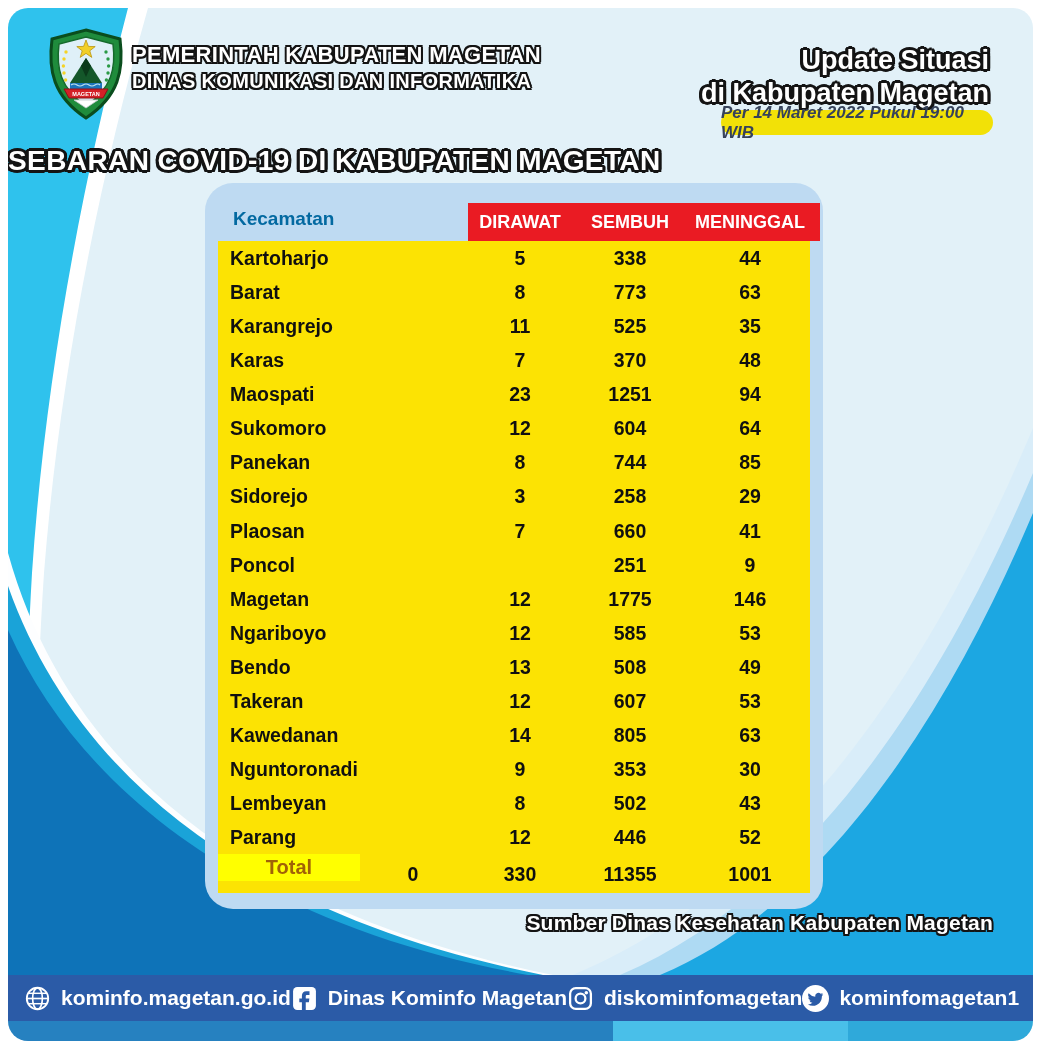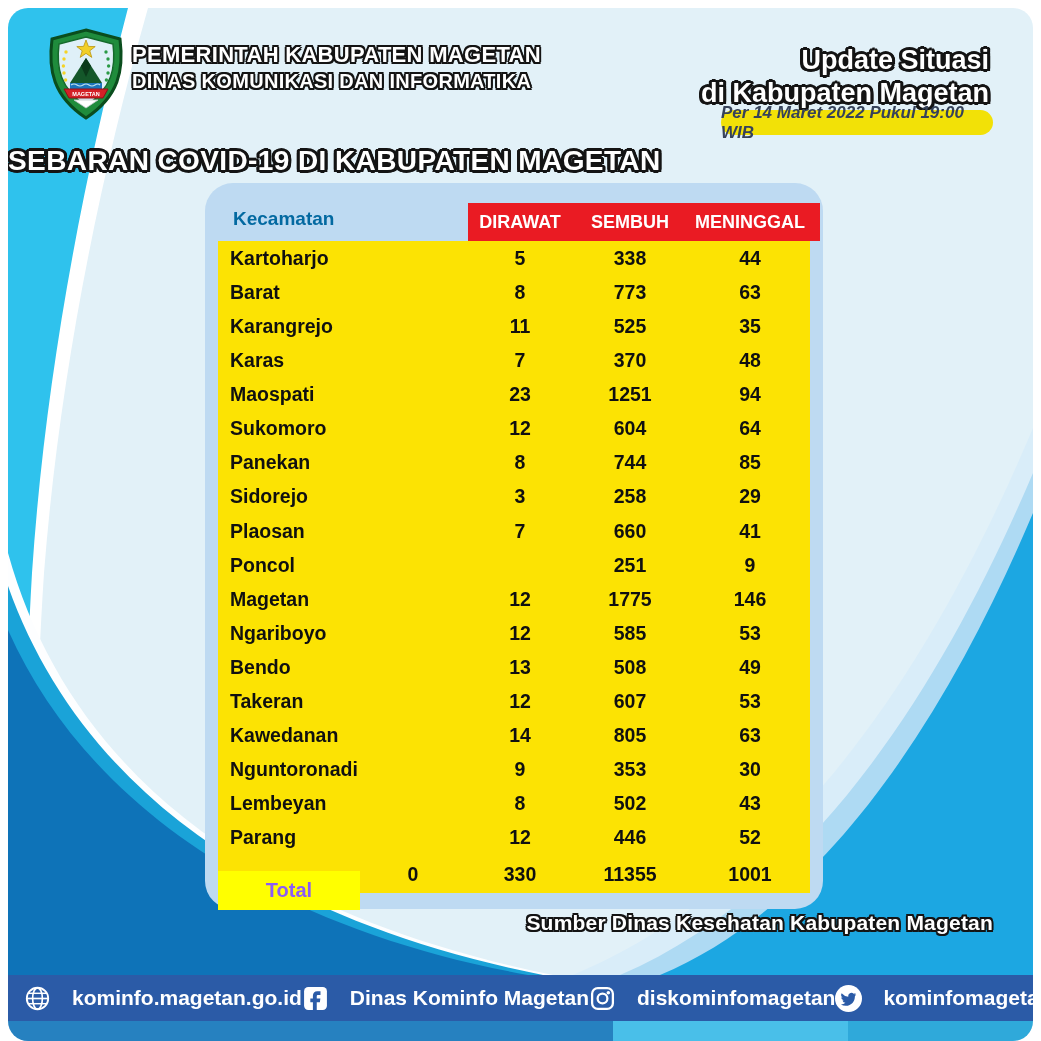--- a/index.html
+++ b/index.html
@@ -62,30 +62,30 @@
     position:absolute;left:12px;top:50%;transform:translateY(-50%);
     font-size:19.5px;font-weight:bold;color:#101010;white-space:nowrap;
   }
   .row .v,.trow .v{
     position:absolute;top:50%;transform:translate(-50%,-50%);
     font-size:19.5px;font-weight:bold;color:#101010;white-space:nowrap;
   }
   .c-sus{left:195px;} .c-dir{left:302px;} .c-sem{left:412px;} .c-men{left:532px;}
   .trow{position:absolute;left:0;top:613px;width:592px;height:39px;}
   .total-box{
-    position:absolute;left:0;top:17px;width:142px;height:39px;background:#ffff00;
+    position:absolute;left:0;top:0;width:142px;height:27px;background:#ffff00;
     display:flex;align-items:center;justify-content:center;
-    font-size:20px;font-weight:bold;color:#8b5cf6;
+    font-size:20px;font-weight:bold;color:#a16207;
   }
   .source{right:40px;top:903px;font-size:21px;letter-spacing:.2px;}
   .bar{
     left:0;top:967px;width:1025px;height:46px;background:#2b5ba7;
     display:flex;align-items:center;justify-content:space-between;padding:0 16px;box-sizing:border-box;
   }
-  .bar-item{display:flex;align-items:center;gap:21px;color:#ffffff;font-size:21px;font-weight:bold;white-space:nowrap;}
+  .bar-item{display:flex;align-items:center;gap:10px;color:#ffffff;font-size:21px;font-weight:bold;white-space:nowrap;}
   .strip{
     left:0;top:1013px;width:1025px;height:20px;
     background:linear-gradient(90deg,#2681c0 0%,#2681c0 59%,#49bfe9 59%,#49bfe9 82%,#2fa9da 82%,#2fa9da 100%);
   }
   .logo{left:36px;top:20px;width:84px;height:92px;}
 </style>
 </head>
 <body>
 
 <div class="canvas">

